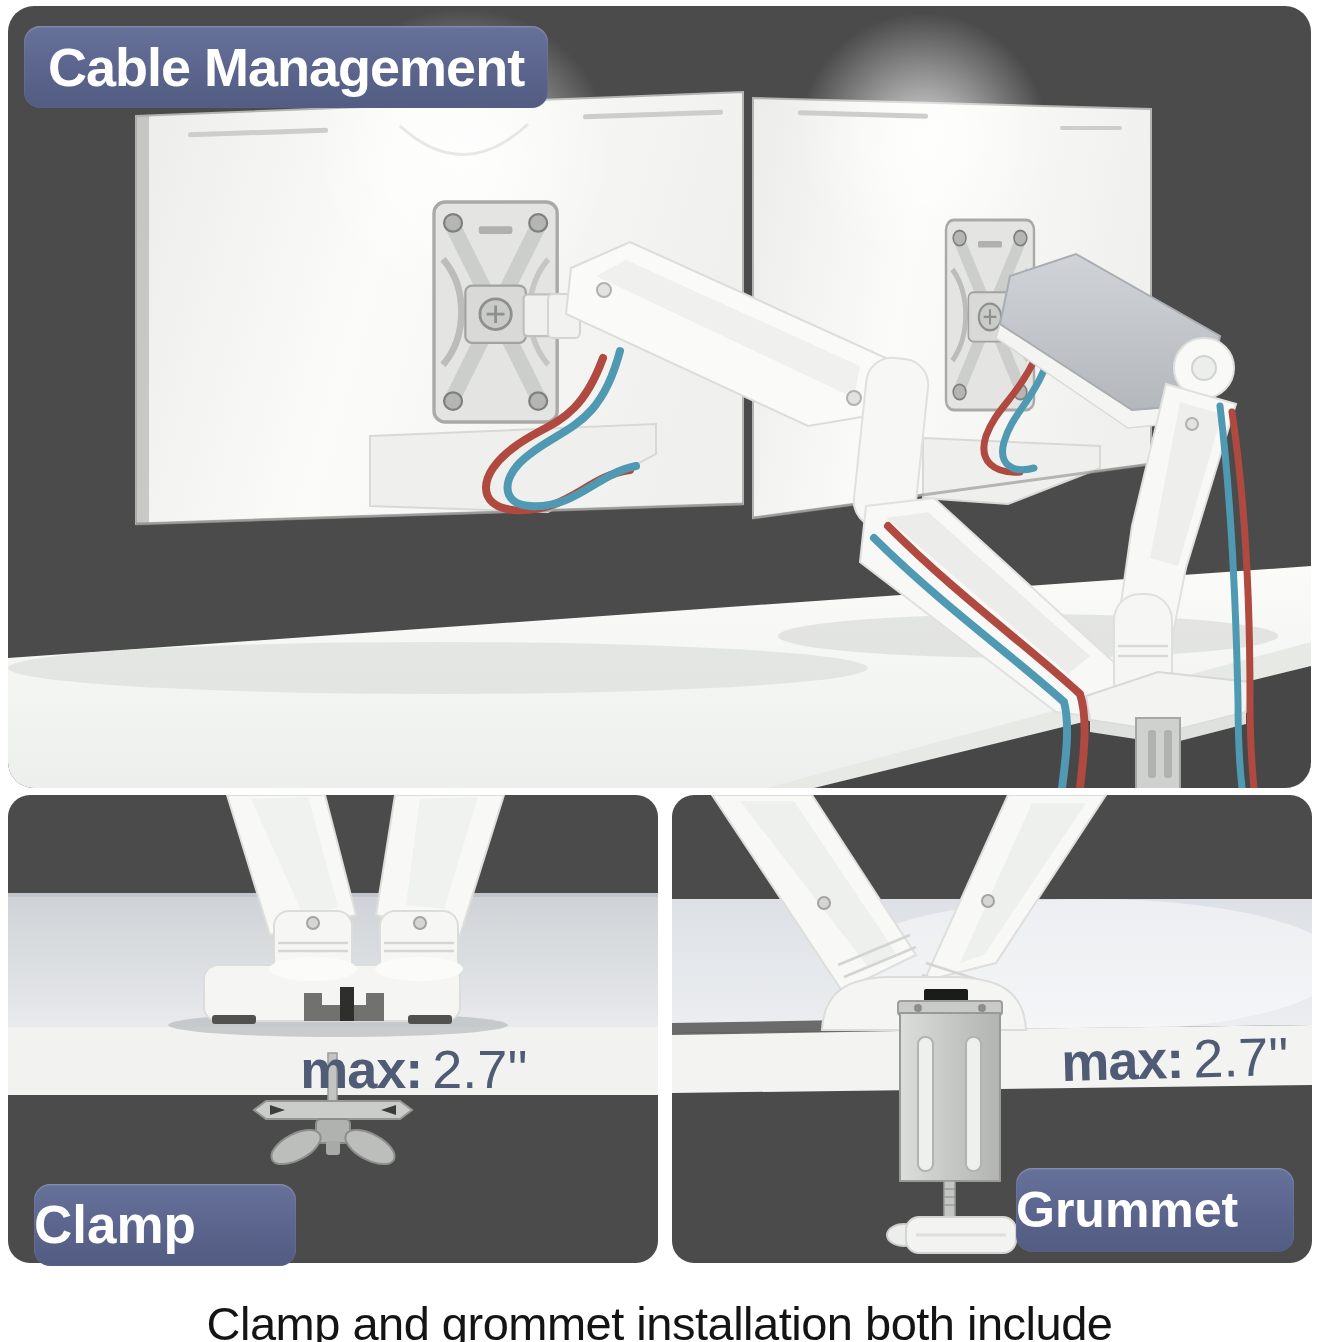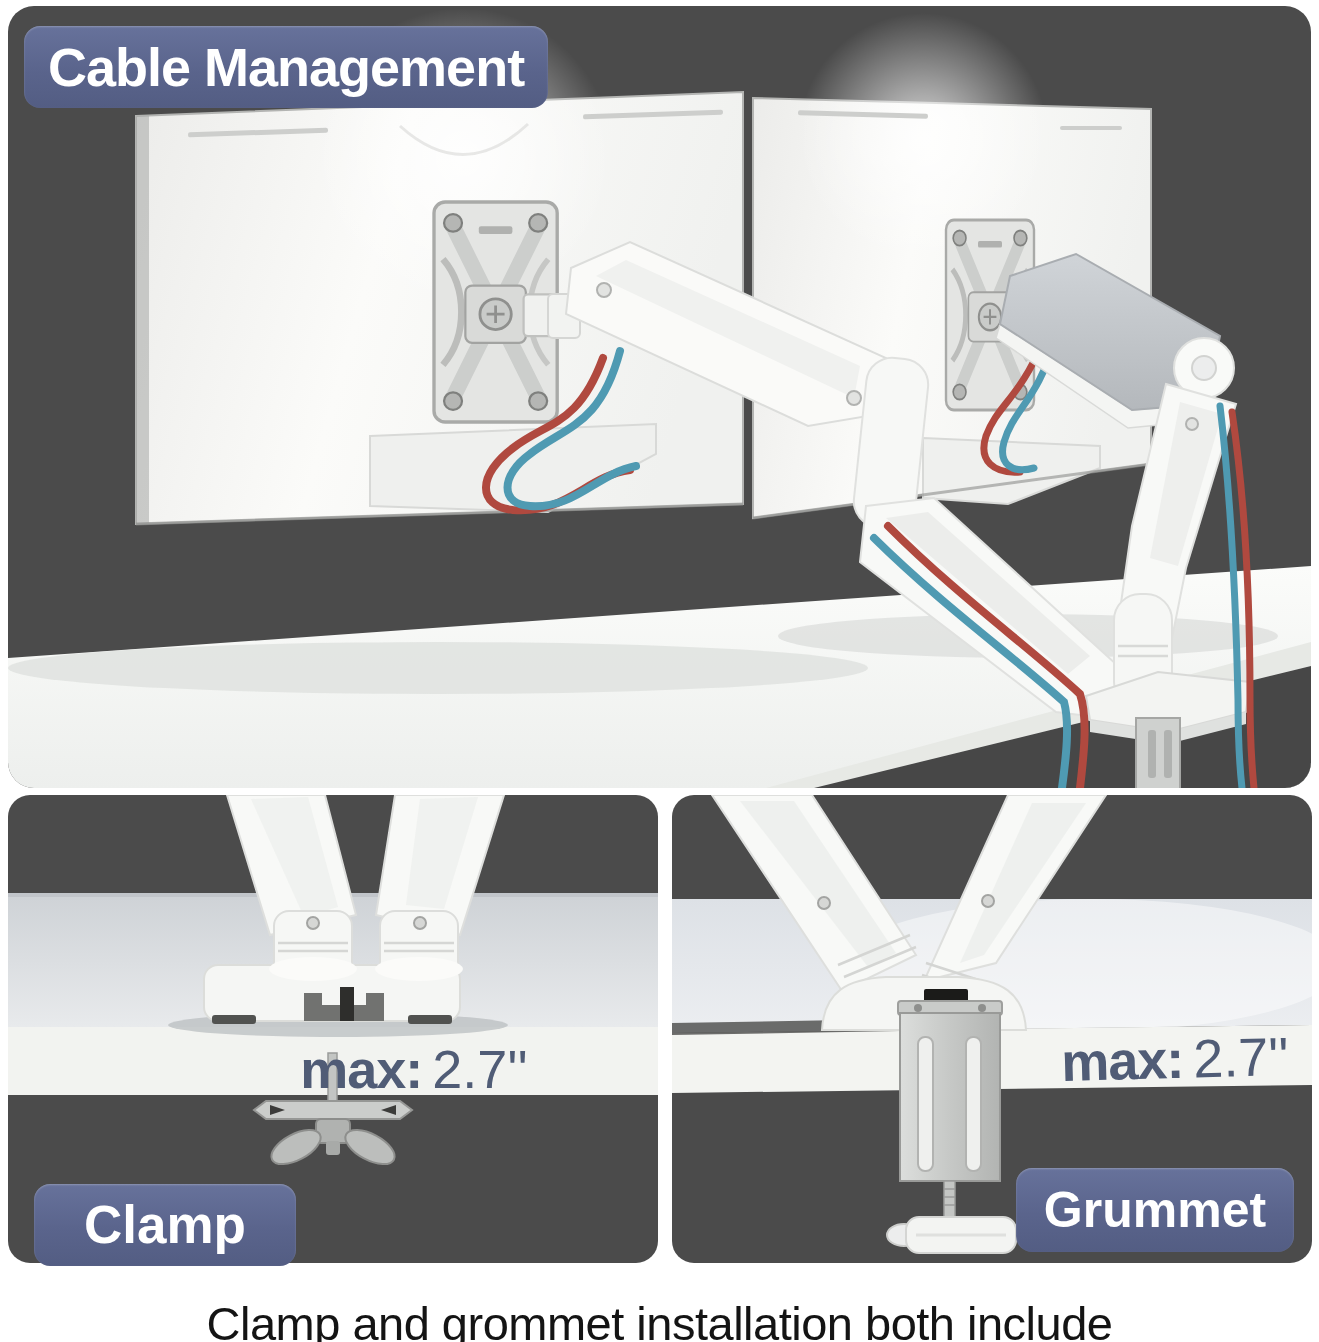--- a/index.html
+++ b/index.html
@@ -7,21 +7,21 @@
     position:relative;width:1319px;height:1342px;background:#ffffff;
     overflow:hidden;font-family:"Liberation Sans",sans-serif;
   }
   .scene-panel{position:absolute;background:#4b4b4b;overflow:hidden;}
   #top-scene{left:8px;top:6px;width:1303px;height:782px;border-radius:26px;}
   #panel-clamp{left:8px;top:795px;width:650px;height:468px;border-radius:22px;}
   #panel-grommet{left:672px;top:795px;width:640px;height:468px;border-radius:22px;}
   .scene-panel svg{position:absolute;left:0;top:0;display:block;}
 
   .badge{
-    position:absolute;z-index:6;color:#ffffff;font-weight:bold;text-align:center;
+    position:absolute;z-index:6;color:#ffffff;font-weight:bold;
     background:linear-gradient(180deg,#67729b 0%,#5a648c 55%,#535d83 100%);
     border-radius:16px;box-shadow:inset 0 1px 2px rgba(255,255,255,.25);
   }
   #badge-cable{left:24px;top:26px;height:82px;line-height:82px;padding:0 24px;
     font-size:54px;letter-spacing:-1px;}
   #badge-clamp{left:34px;top:1172px;width:262px;height:82px;line-height:82px;font-size:53px;margin-top:12px;}
   #badge-grommet{left:1016px;top:1168px;width:278px;height:84px;line-height:84px;font-size:50px;}
 
   .measure{
     position:absolute;z-index:6;color:#505c76;font-size:54px;white-space:nowrap;

